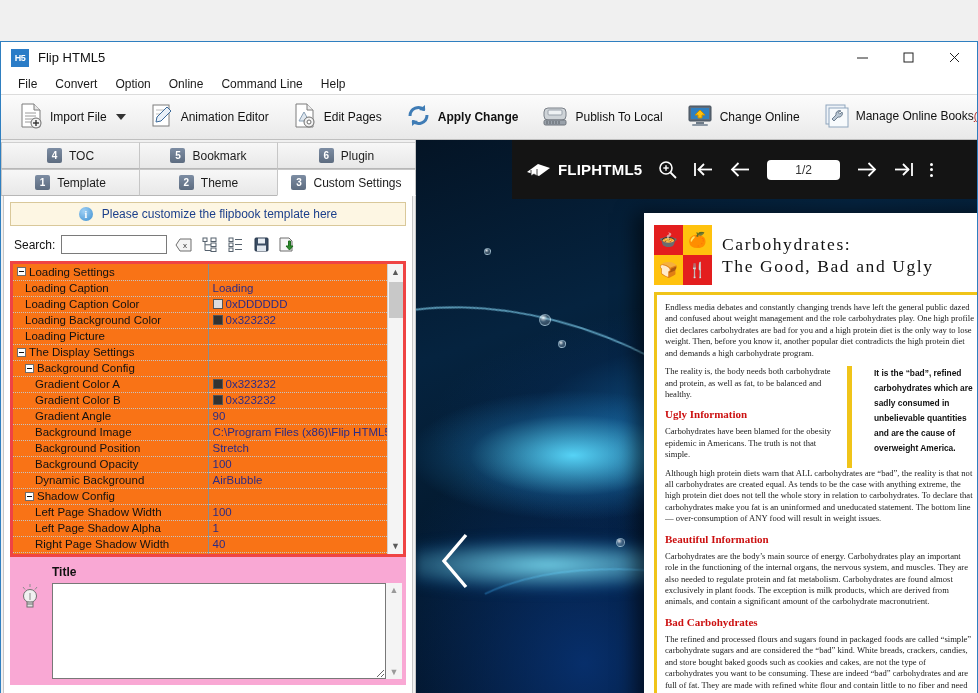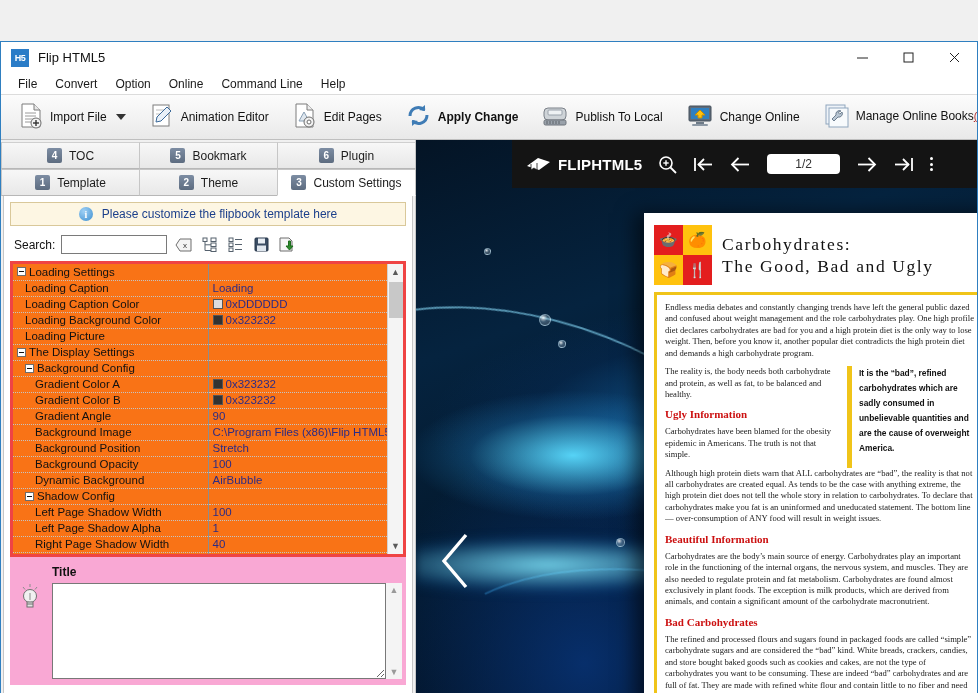--- a/index.html
+++ b/index.html
@@ -373,21 +373,21 @@
     position: absolute;
     border-radius: 50%;
     background: radial-gradient(circle at 32% 28%, rgba(255,255,255,0.85), rgba(180,230,255,0.18) 42%, rgba(255,255,255,0.05) 62%);
     border: 1px solid rgba(210,240,255,0.55);
     box-shadow: inset -2px -3px 6px rgba(255,255,255,0.18);
   }
 
   .fp-toolbar {
     position: absolute;
     left: 96px; top: 0;
-    height: 48px;
+    height: 59px;
     right: 0;
     background: #141414;
     display: flex;
     align-items: center;
     gap: 16px;
     padding-left: 14px;
     z-index: 6;
   }
   .fp-brand {
     display: flex; align-items: center; gap: 7px;
@@ -462,21 +462,21 @@
     height: 490px;
     overflow: hidden;
   }
   .p { font-size: 8.6px; line-height: 1.33; color: #1a1a1a; text-align: left; margin: 0 0 7px 0; }
   .h2 { font-size: 11px; font-weight: bold; color: #cc1111; margin: 8px 0 6px 0; font-family: "Liberation Serif", serif; }
   .two-col { display: flex; gap: 10px; }
   .col-l { flex: 1; }
   .callout {
     width: 128px;
     border-left: 5px solid #f0c419;
-    padding-left: 7px;
+    padding-left: 22px;
     font-family: "Liberation Sans", sans-serif;
     font-size: 8.4px;
     font-weight: bold;
     line-height: 1.78;
     color: #111;
   }
 </style>
 </head>
 <body>
 

